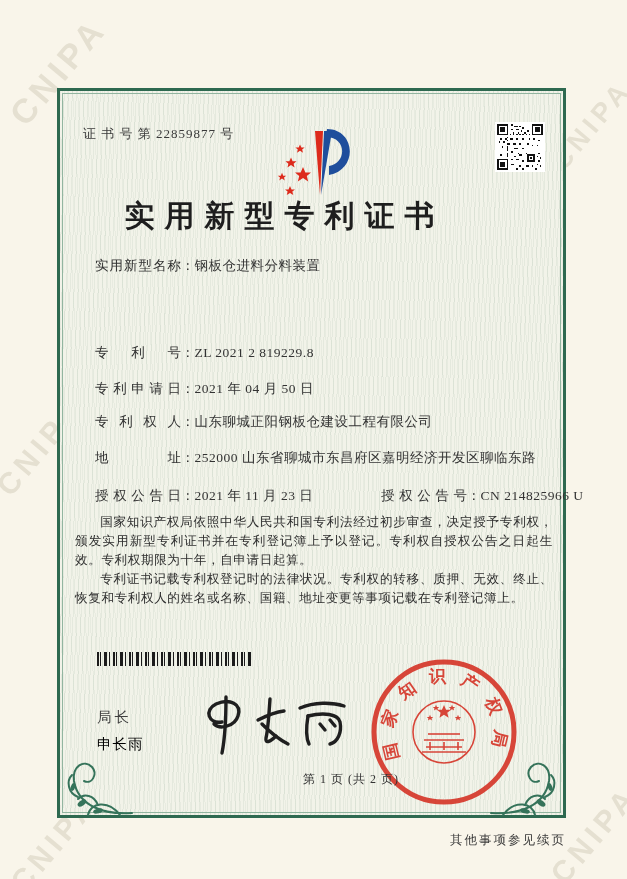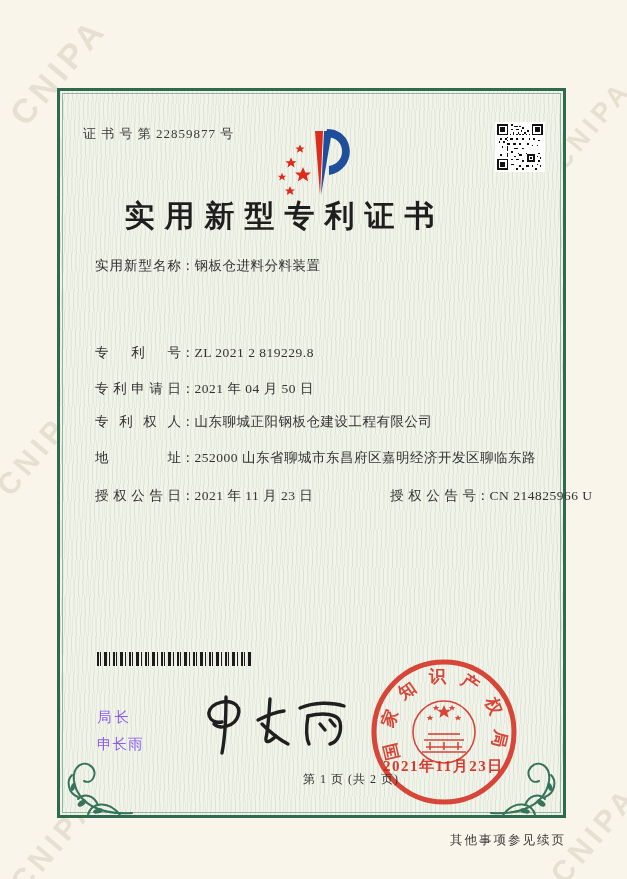--- a/index.html
+++ b/index.html
@@ -47,38 +47,38 @@
   }
   
   .row { position:absolute; left:95px; width:462px; font-size:13.5px; color:#333; line-height:18px; }
   .flabel {
     display:inline-block; width:86px; vertical-align:top;
     text-align:justify; text-align-last:justify;
   }
   .colon { display:inline-block; vertical-align:top; }
   .fvalue { display:inline-block; vertical-align:top; letter-spacing:0.5px; }
   .addr-l2 { display:block; }
-  .grant-right { position:absolute; left:286px; top:0; white-space:nowrap;padding-left:9px; }
+  .grant-right { position:absolute; left:286px; top:0; white-space:nowrap; }
   
   .paras { position:absolute; left:75px; top:513px; width:478px; }
   .paras p {
     font-size:12.6px; line-height:19px; text-indent:2em; text-align:justify;
     color:#2e2e2e; letter-spacing:0.6px;
   }
   
   .barcode {
     position:absolute; left:97px; top:652px; width:156px; height:14px;
     background:repeating-linear-gradient(90deg,
       #1c1c1c 0 2px, rgba(0,0,0,0) 2px 3px,
       #1c1c1c 3px 4px, rgba(0,0,0,0) 4px 7px,
       #1c1c1c 7px 10px, rgba(0,0,0,0) 10px 12px,
       #1c1c1c 12px 13px, rgba(0,0,0,0) 13px 16px);
   }
-  .signer-title { position:absolute; left:97px; top:708px; font-size:14.5px; letter-spacing:3px; color:#8b5cf6;text-align:right; }
-  .signer-name  { position:absolute; left:97px; top:735px; font-size:14.5px; letter-spacing:1px; color:#8b5cf6; }
+  .signer-title { position:absolute; left:97px; top:708px; font-size:14.5px; letter-spacing:3px; color:#404040;text-align:right; }
+  .signer-name  { position:absolute; left:97px; top:735px; font-size:14.5px; letter-spacing:1px; color:#000000; }
   .signature { position:absolute; left:192px; top:694px; width:160px; height:62px; }
   .seal { position:absolute; left:368px; top:656px; width:152px; height:152px; opacity:0.93; }
   .seal-date {
     position:absolute; left:383px; top:757px; font-size:15px; font-weight:bold;
     color:rgba(210,42,30,0.92); letter-spacing:1.5px; white-space:nowrap;
   }
   .page-num { position:absolute; left:57px; top:771px; width:588px; text-align:center; font-size:12px; color:#333; letter-spacing:1px; }
   .note { position:absolute; left:57px; top:832px; width:509px; text-align:right; font-size:12.5px; color:#3a3a3a; letter-spacing:2px; }
   .ornament { position:absolute; width:78px; height:78px; }
   .orn-bl { left:58px;  top:741px; }
@@ -180,20 +180,24 @@
     <span class="flabel">专利权人</span><span class="colon">：</span><span class="fvalue">山东聊城正阳钢板仓建设工程有限公司</span>
   </div>
   <div class="row" style="top:449px">
     <span class="flabel">地址</span><span class="colon">：</span><span class="fvalue"><span>252000 山东省聊城市东昌府区嘉明经济开发区聊临东路</span></span>
   </div>
   <div class="row" style="top:487px">
     <span><span class="flabel">授权公告日</span><span class="colon">：</span><span class="fvalue">2021 年 11 月 23 日</span></span>
     <span class="grant-right"><span class="flabel">授权公告号</span><span class="colon">：</span><span class="fvalue">CN 214825966 U</span></span>
   </div>
 
+  <div class="paras">
+    <p>国家知识产权局依照中华人民共和国专利法经过初步审查，决定授予专利权，颁发实用新型专利证书并在专利登记簿上予以登记。专利权自授权公告之日起生效。专利权期限为十年，自申请日起算。</p>
+    <p>专利证书记载专利权登记时的法律状况。专利权的转移、质押、无效、终止、恢复和专利权人的姓名或名称、国籍、地址变更等事项记载在专利登记簿上。</p>
+  </div>
 
   <div class="barcode"></div>
 
   <div class="signer-title">局长</div>
   <div class="signer-name">申长雨</div>
 
   <svg class="signature" viewBox="0 0 160 62">
     <g fill="none" stroke="#1f1f1f" stroke-width="3.4" stroke-linecap="round" stroke-linejoin="round">
       <path d="M30,28 C16,30 12,16 24,10 C38,4 50,10 46,22 C43,32 28,36 22,30"></path>
       <path d="M34,3 C34,20 33,44 30,59"></path>
@@ -226,18 +230,17 @@
       <path d="M58,91 h36"></path>
     </g>
     <g fill="#d6392c">
       <use href="#star2" transform="translate(76,56) scale(7)"></use>
       <use href="#star2" transform="translate(62,62) scale(3.2)"></use>
       <use href="#star2" transform="translate(68,52) scale(3.2)"></use>
       <use href="#star2" transform="translate(84,52) scale(3.2)"></use>
       <use href="#star2" transform="translate(90,62) scale(3.2)"></use>
     </g>
   </svg>
-  <div class="seal-date">2021年11月23日</div>
 
   <div class="page-num">第 1 页 (共 2 页)</div>
   <div class="note">其他事项参见续页</div>
 
 </div>
 
 </body></html>

